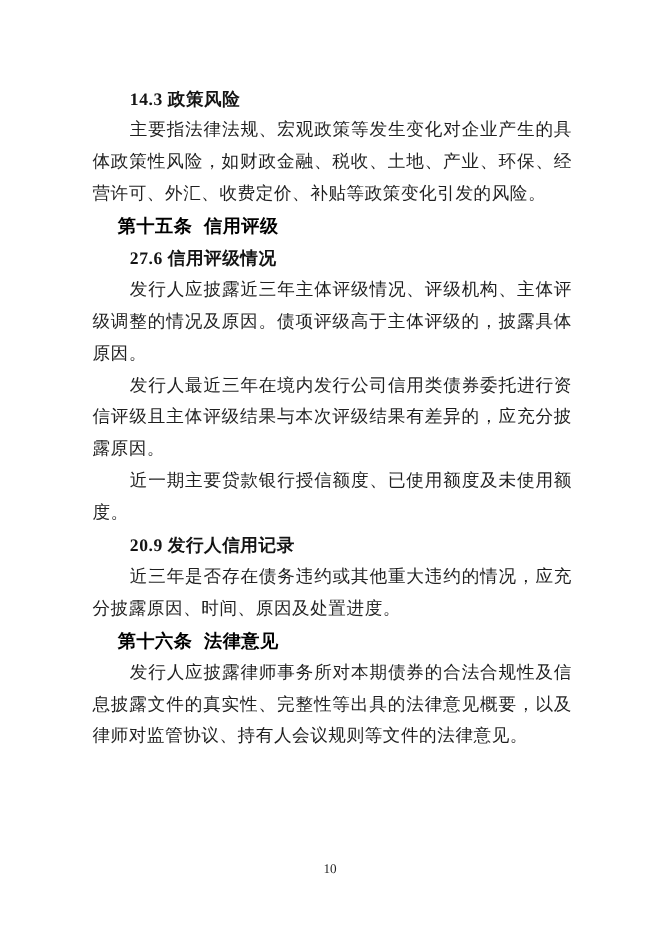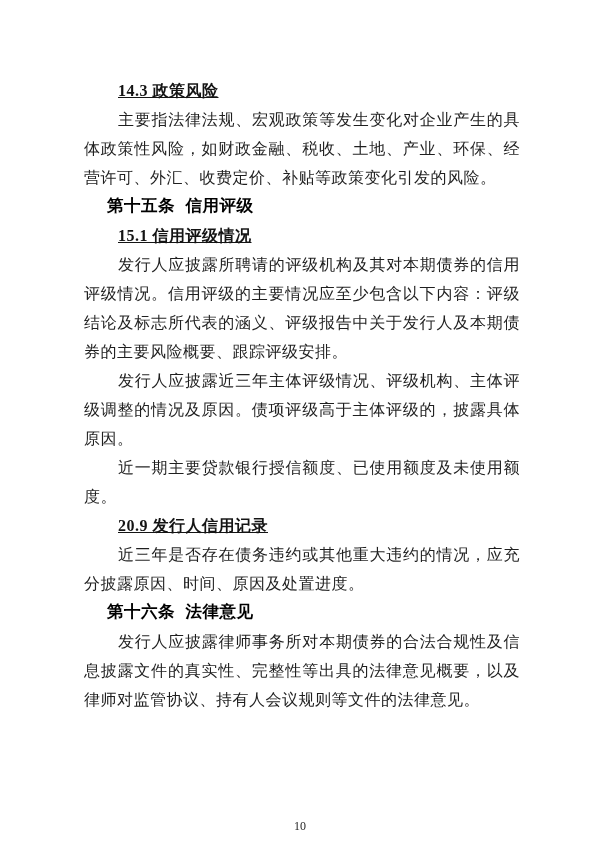--- a/index.html
+++ b/index.html
@@ -25,61 +25,59 @@
     margin: 0;
     padding: 0;
     font-size: 16px;
     line-height: 29px;
     color: #1f1f1f;
     letter-spacing: 0.5px;
   }
   .content p.body {
     text-align: justify;
     text-indent: 34px;
-    font-family: Liberation Sans, sans-serif;
+    font-family: Liberation Mono, monospace;
   }
   .content p.heading {
     font-family: Liberation Mono, monospace;
     font-weight: bold;
     color: #000000;
     text-indent: 23px;
     text-align: left;
     font-size: 16.5px;
   }
   .content p.subheading {
     font-family: "Liberation Serif", serif;
     font-weight: 600;
     color: #141414;
     text-indent: 34px;
     text-align: left;
-    text-decoration: underline;
   }
   .page-number {
     position: absolute;
     top: 783px;
     left: 0;
     width: 100%;
     text-align: center;
     font-size: 12px;
     color: #1f1f1f;
     font-family: "Liberation Serif", serif;
-    margin-top: 36px;
   }
 </style>
 </head>
 <body>
 
 <div class="page">
   <div class="content">
       <p class="subheading">14.3  政策风险</p>
       <p class="body">主要指法律法规、宏观政策等发生变化对企业产生的具体政策性风险，如财政金融、税收、土地、产业、环保、经营许可、外汇、收费定价、补贴等政策变化引发的风险。</p>
       <p class="heading">第十五条  信用评级</p>
-      <p class="subheading">15.1  信用评级情况</p>
-      <p class="body">发行人应披露所聘请的评级机构及其对本期债券的信用评级情况。信用评级的主要情况应至少包含以下内容：评级结论及标志所代表的涵义、评级报告中关于发行人及本期债券的主要风险概要、跟踪评级安排。</p>
+      <p class="subheading">27.6  信用评级情况</p>
       <p class="body">发行人应披露近三年主体评级情况、评级机构、主体评级调整的情况及原因。债项评级高于主体评级的，披露具体原因。</p>
+      <p class="body">发行人最近三年在境内发行公司信用类债券委托进行资信评级且主体评级结果与本次评级结果有差异的，应充分披露原因。</p>
       <p class="body">近一期主要贷款银行授信额度、已使用额度及未使用额度。</p>
       <p class="subheading">20.9  发行人信用记录</p>
       <p class="body">近三年是否存在债务违约或其他重大违约的情况，应充分披露原因、时间、原因及处置进度。</p>
       <p class="heading">第十六条  法律意见</p>
       <p class="body">发行人应披露律师事务所对本期债券的合法合规性及信息披露文件的真实性、完整性等出具的法律意见概要，以及律师对监管协议、持有人会议规则等文件的法律意见。</p>
     </div>
   <div class="page-number">10</div>
 </div>
 
 </body></html>

